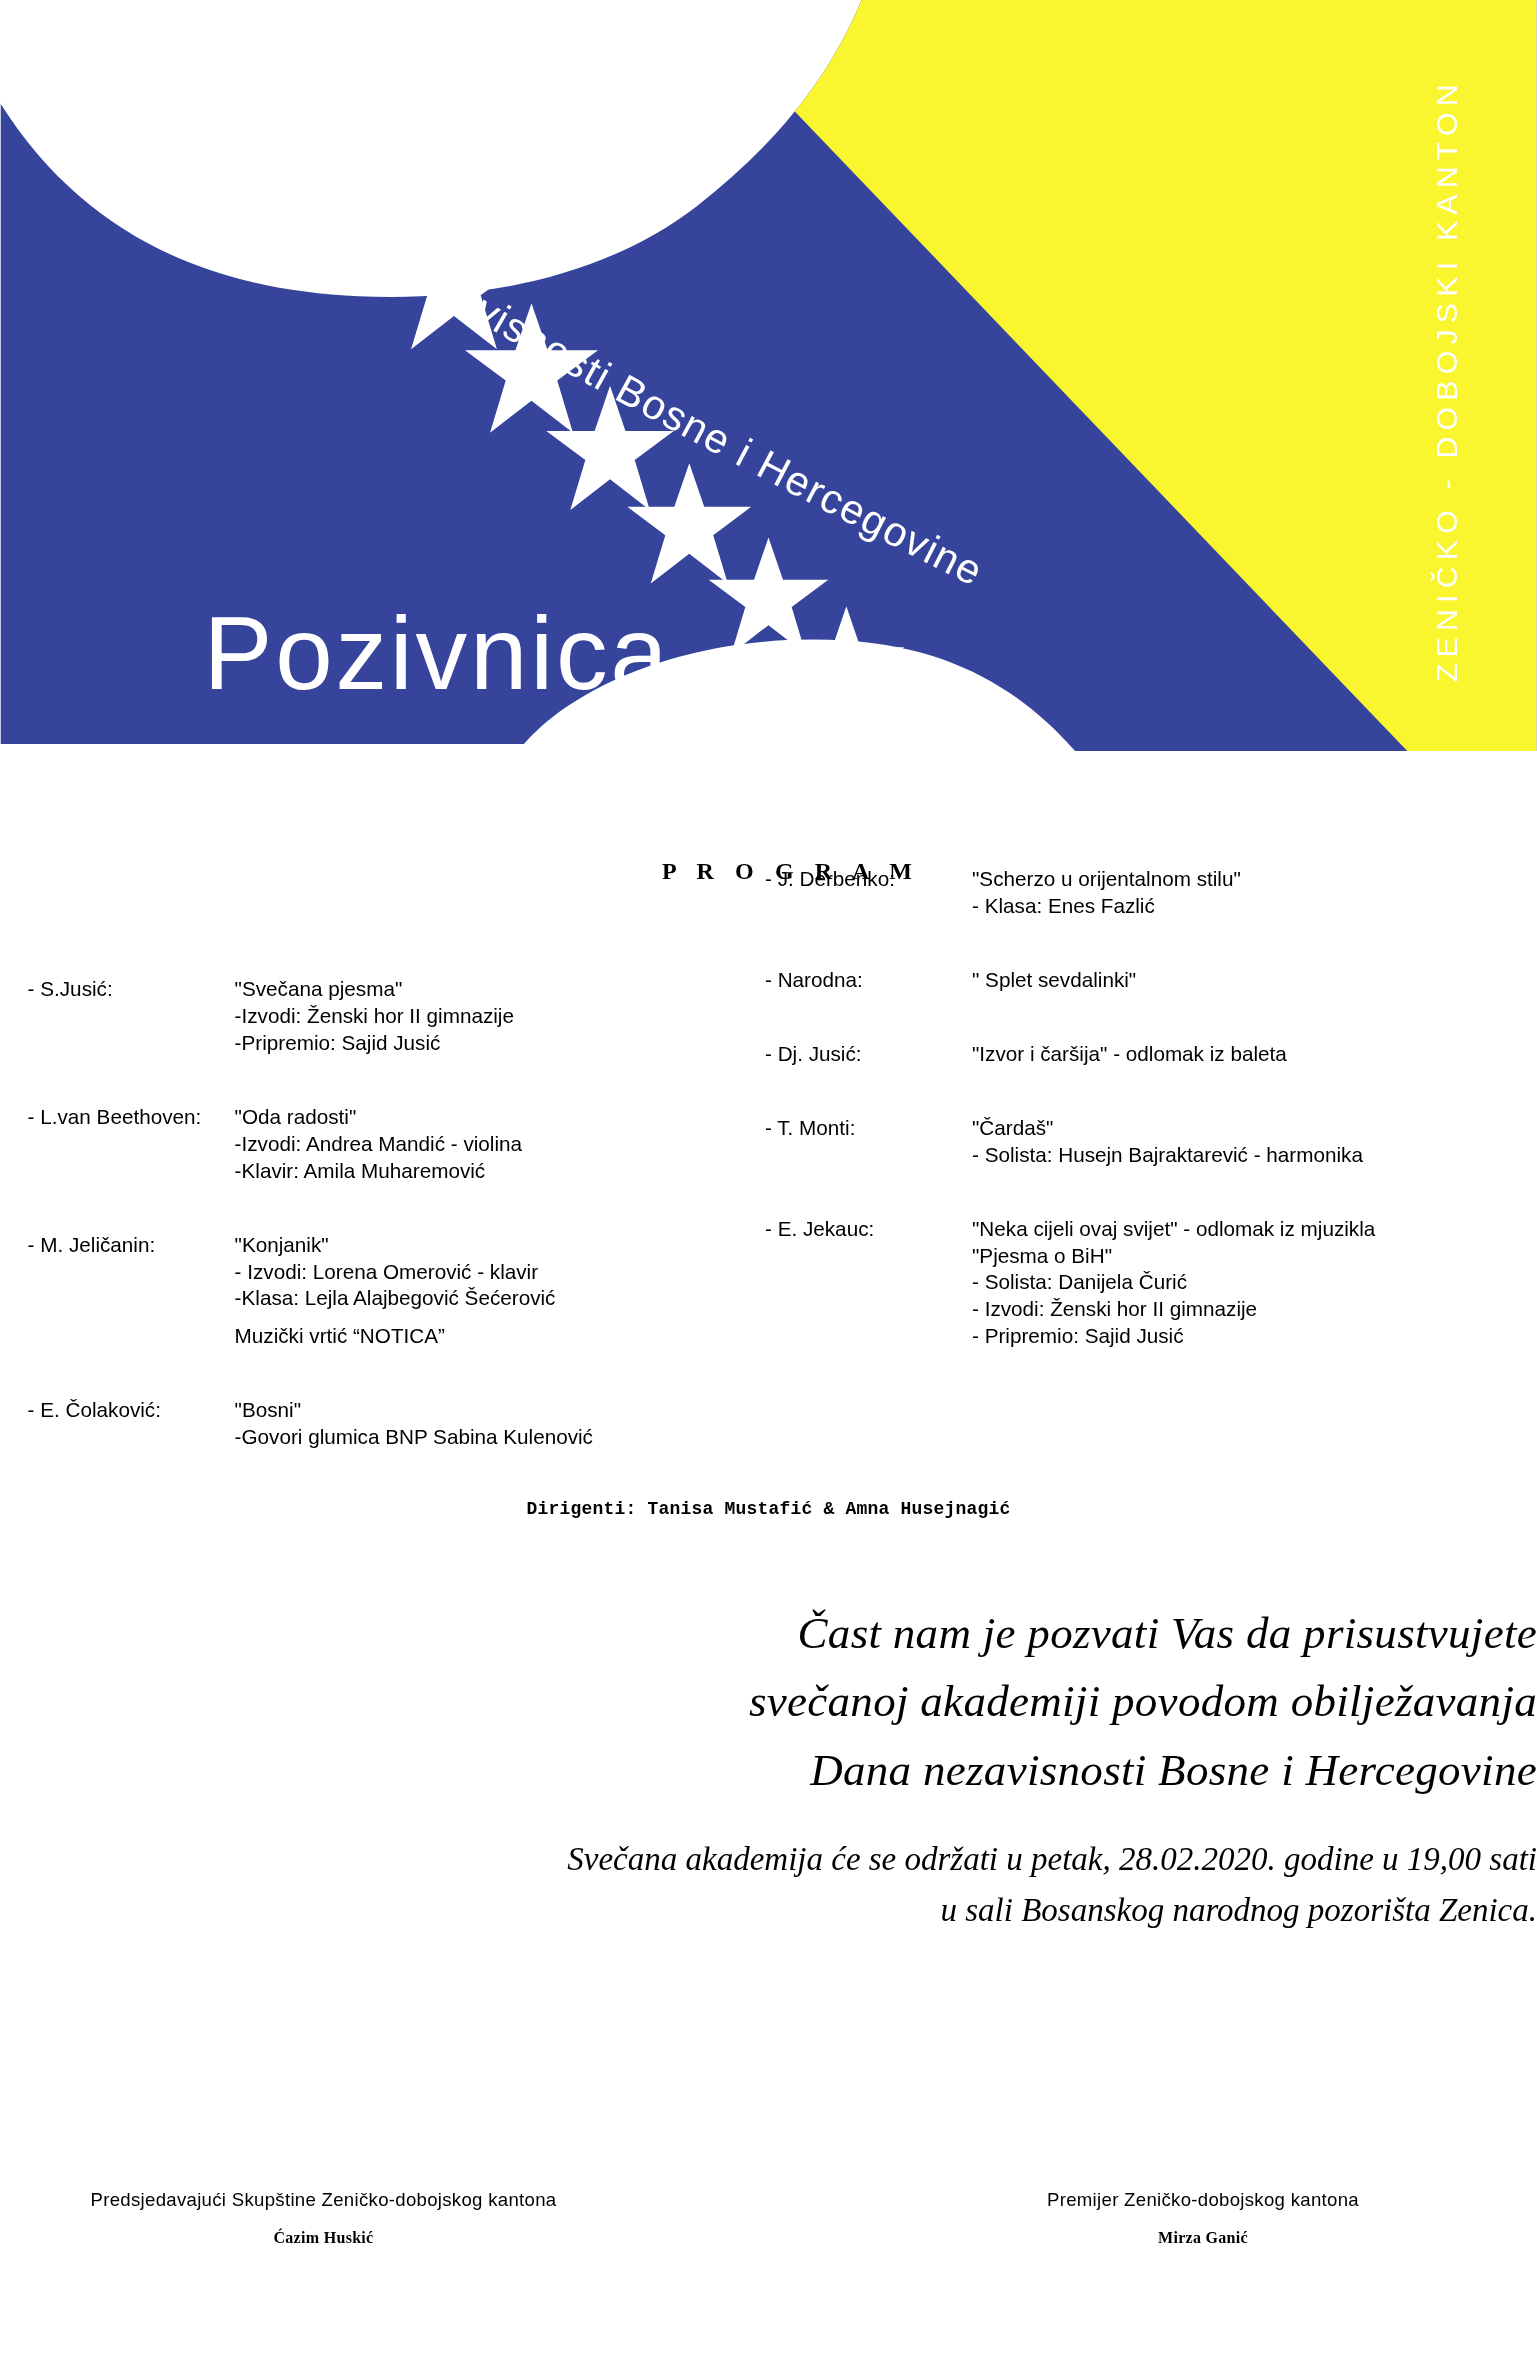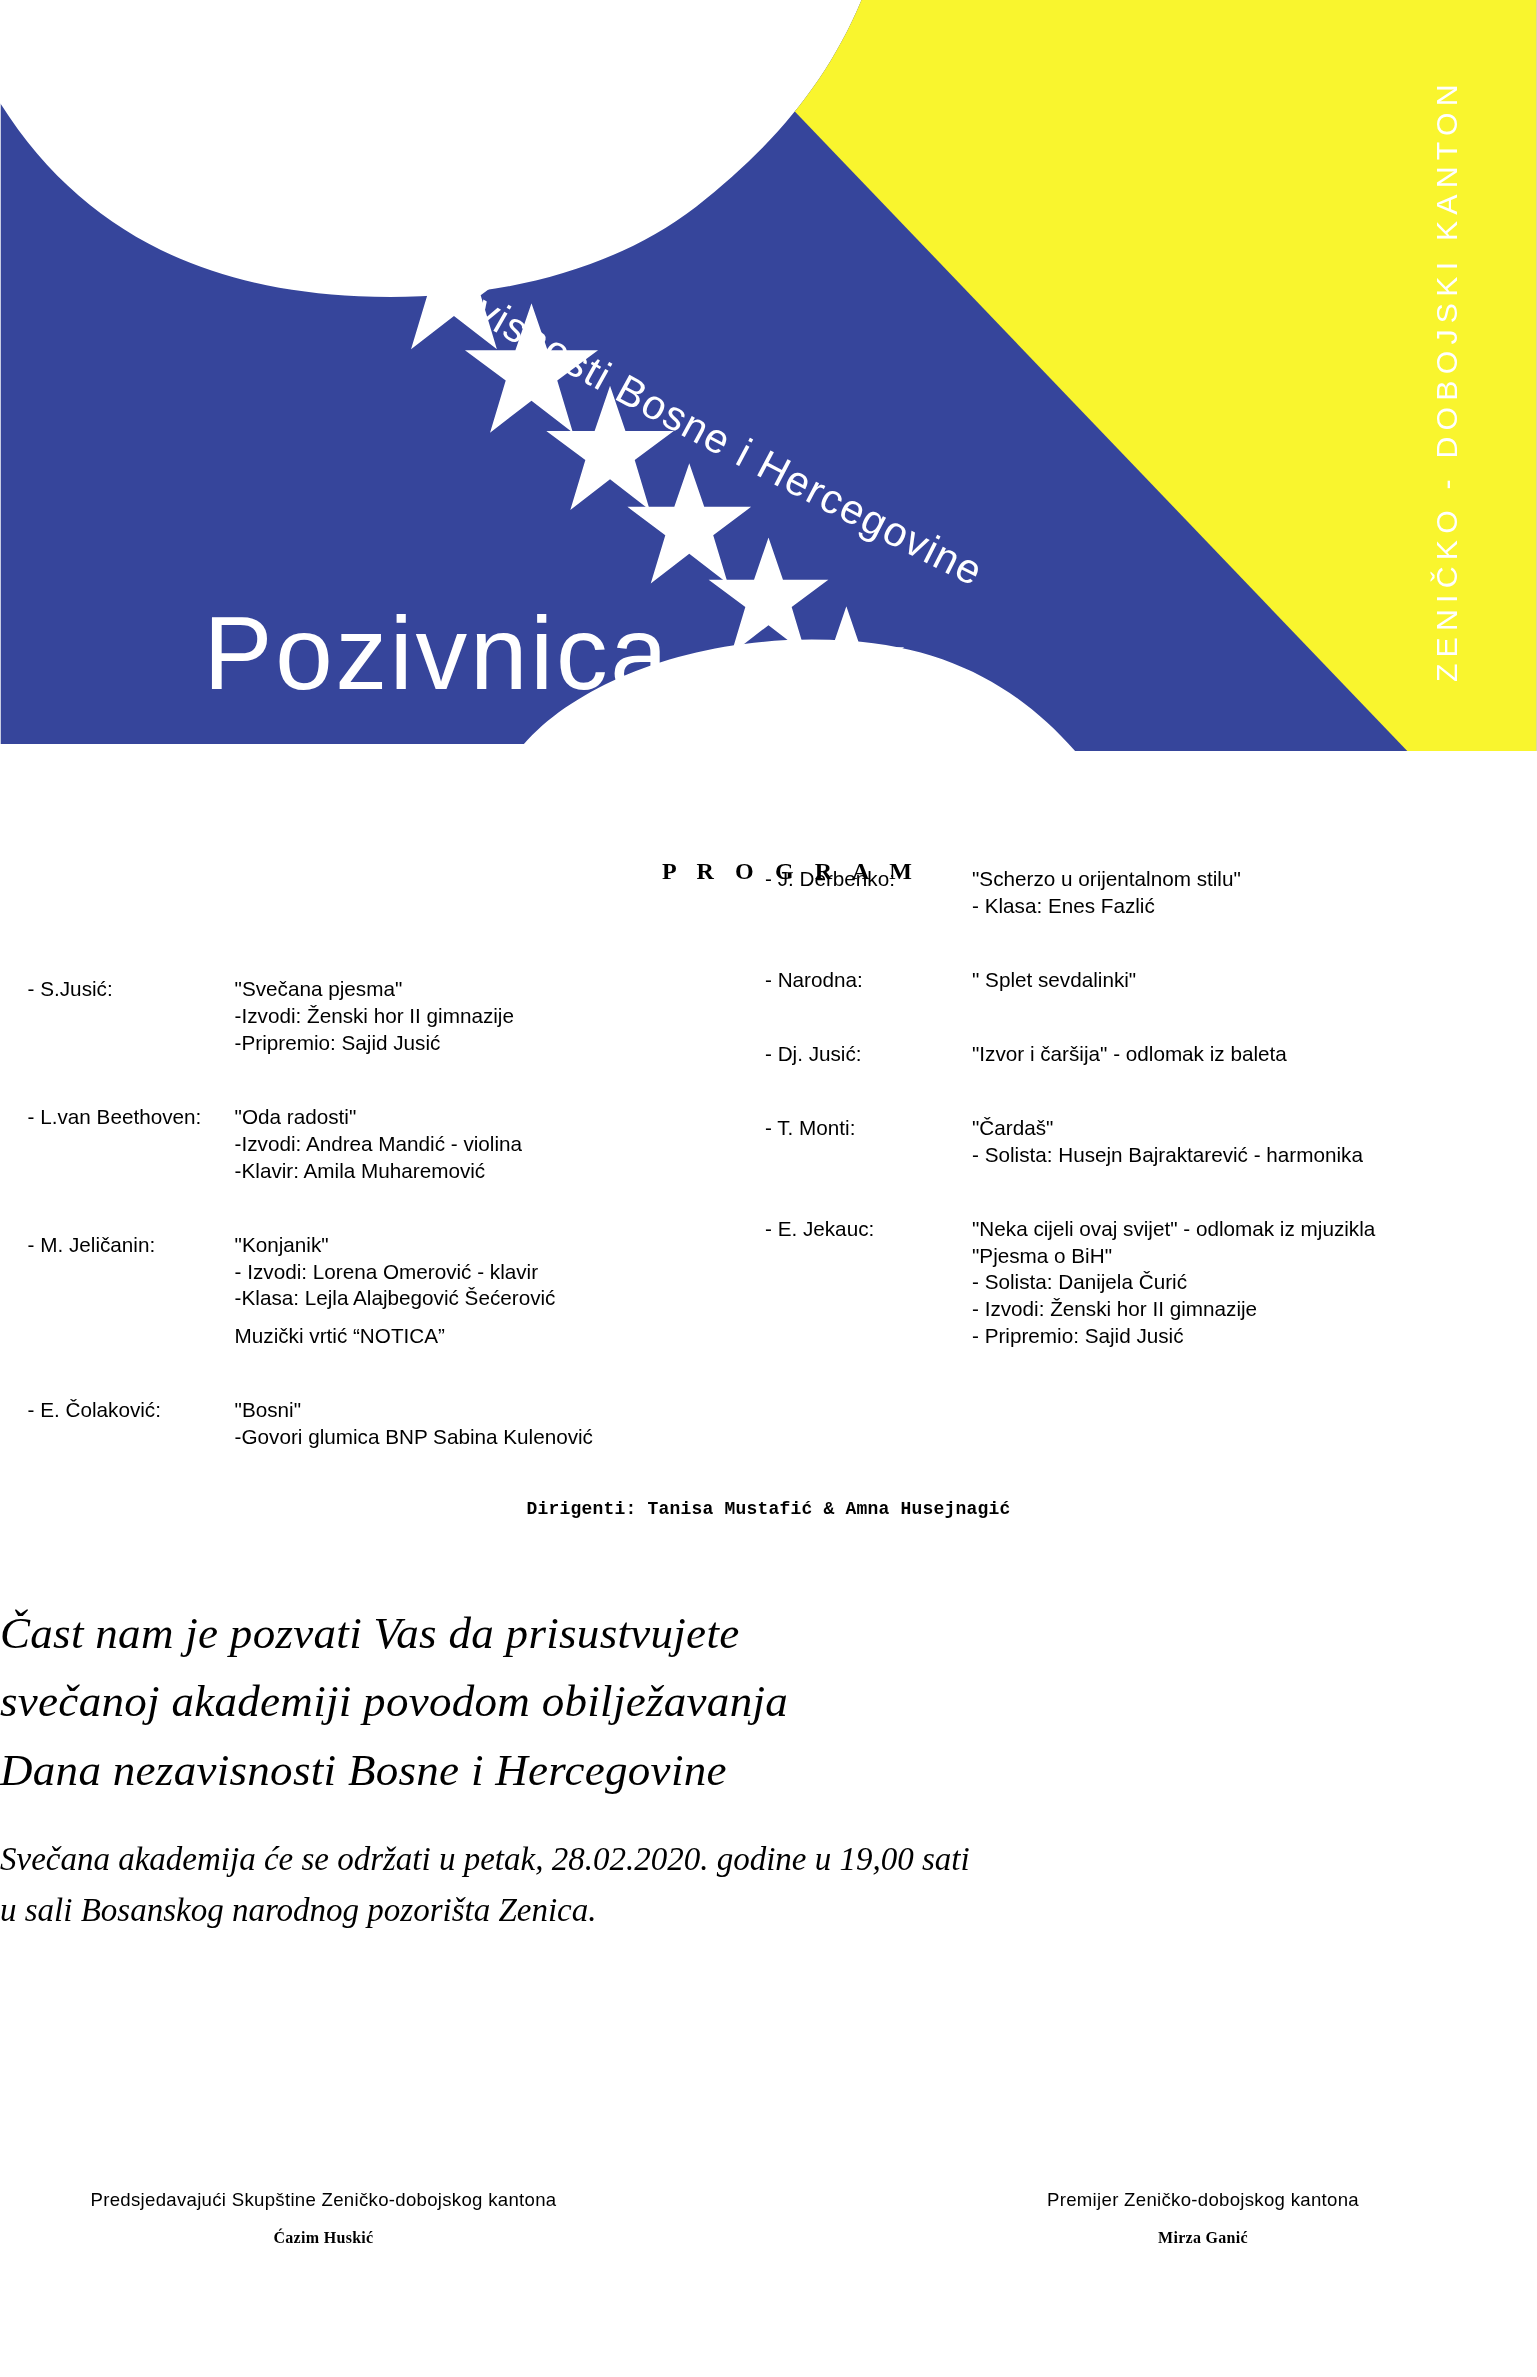--- a/index.html
+++ b/index.html
@@ -91,21 +91,21 @@
     font-family: Liberation Mono, monospace;
     letter-spacing: 0.2px;
   }
 
   
   #invite-body {
     position: absolute;
     left: 0;
     top: 1599px;
     width: 1537px;
-    text-align: left;
+    text-align: right;
   }
   .invite-big {
     font-family: "Liberation Serif", "DejaVu Serif", serif;
     font-style: italic;
     font-size: 45px;
     line-height: 1.52;
     letter-spacing: 0.3px;
     display: block;
     white-space: nowrap;
   }

